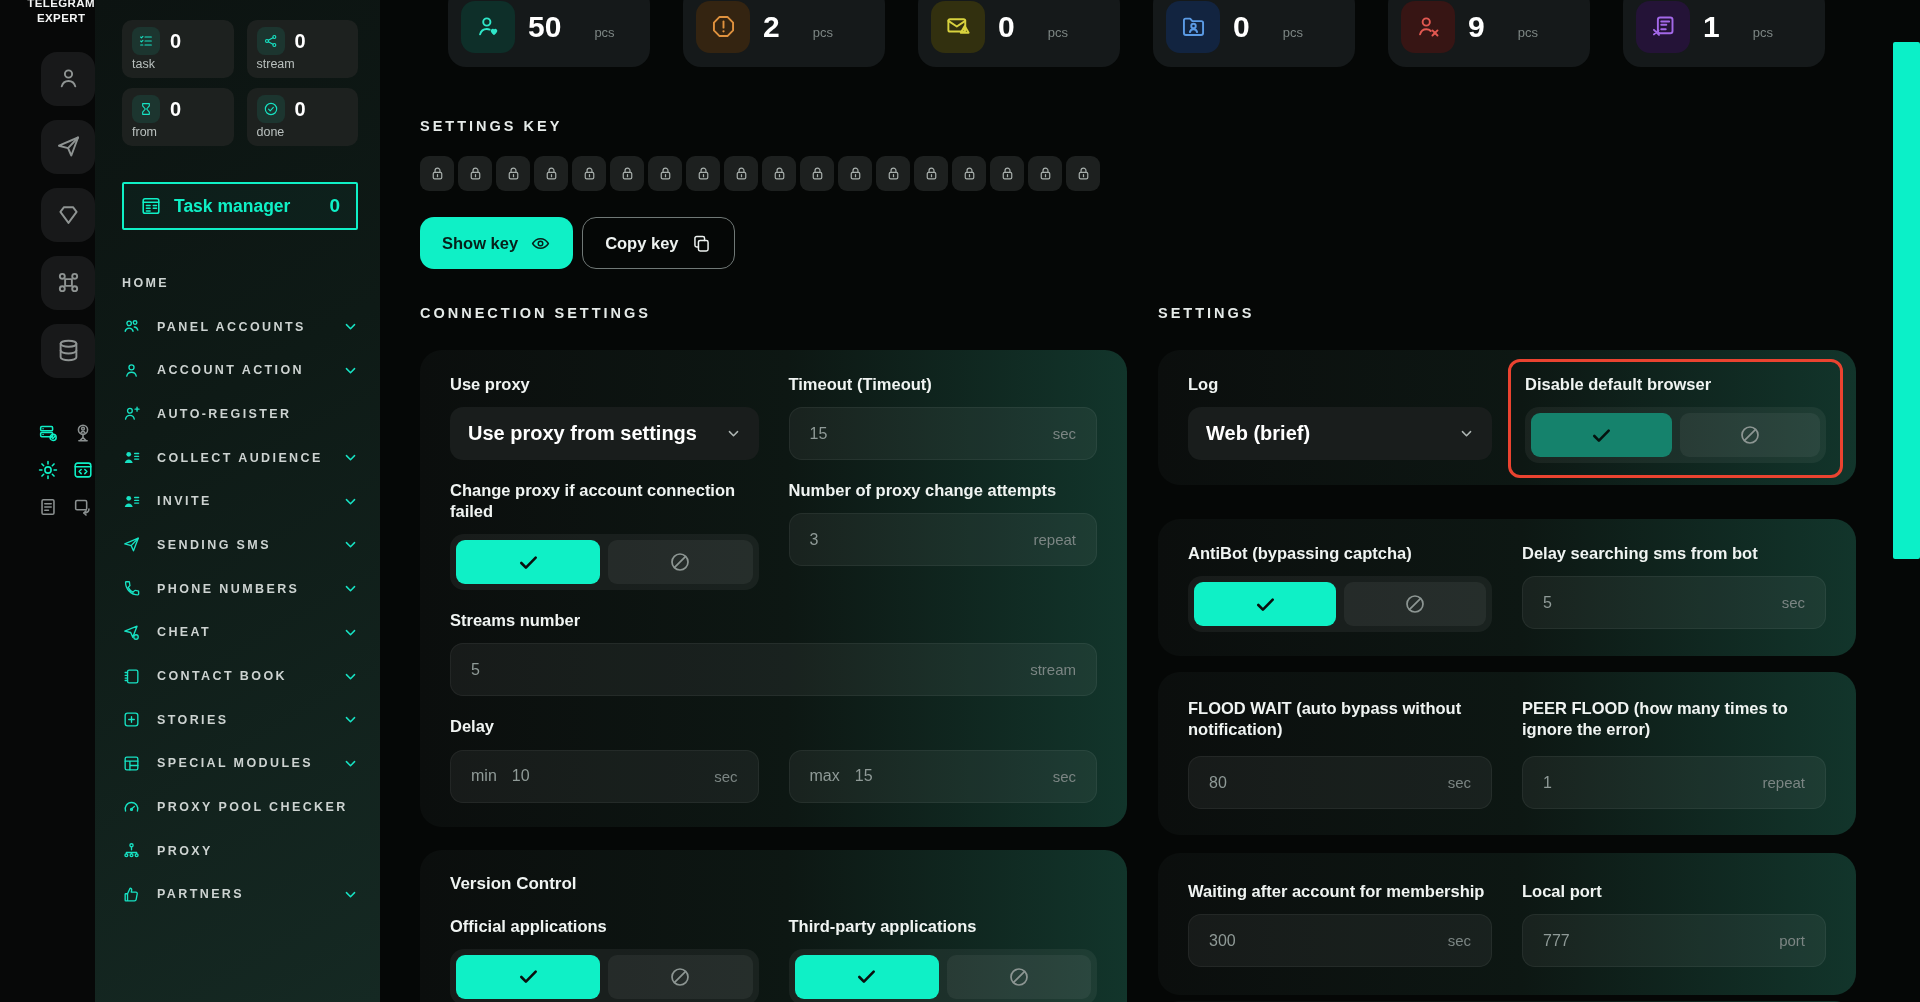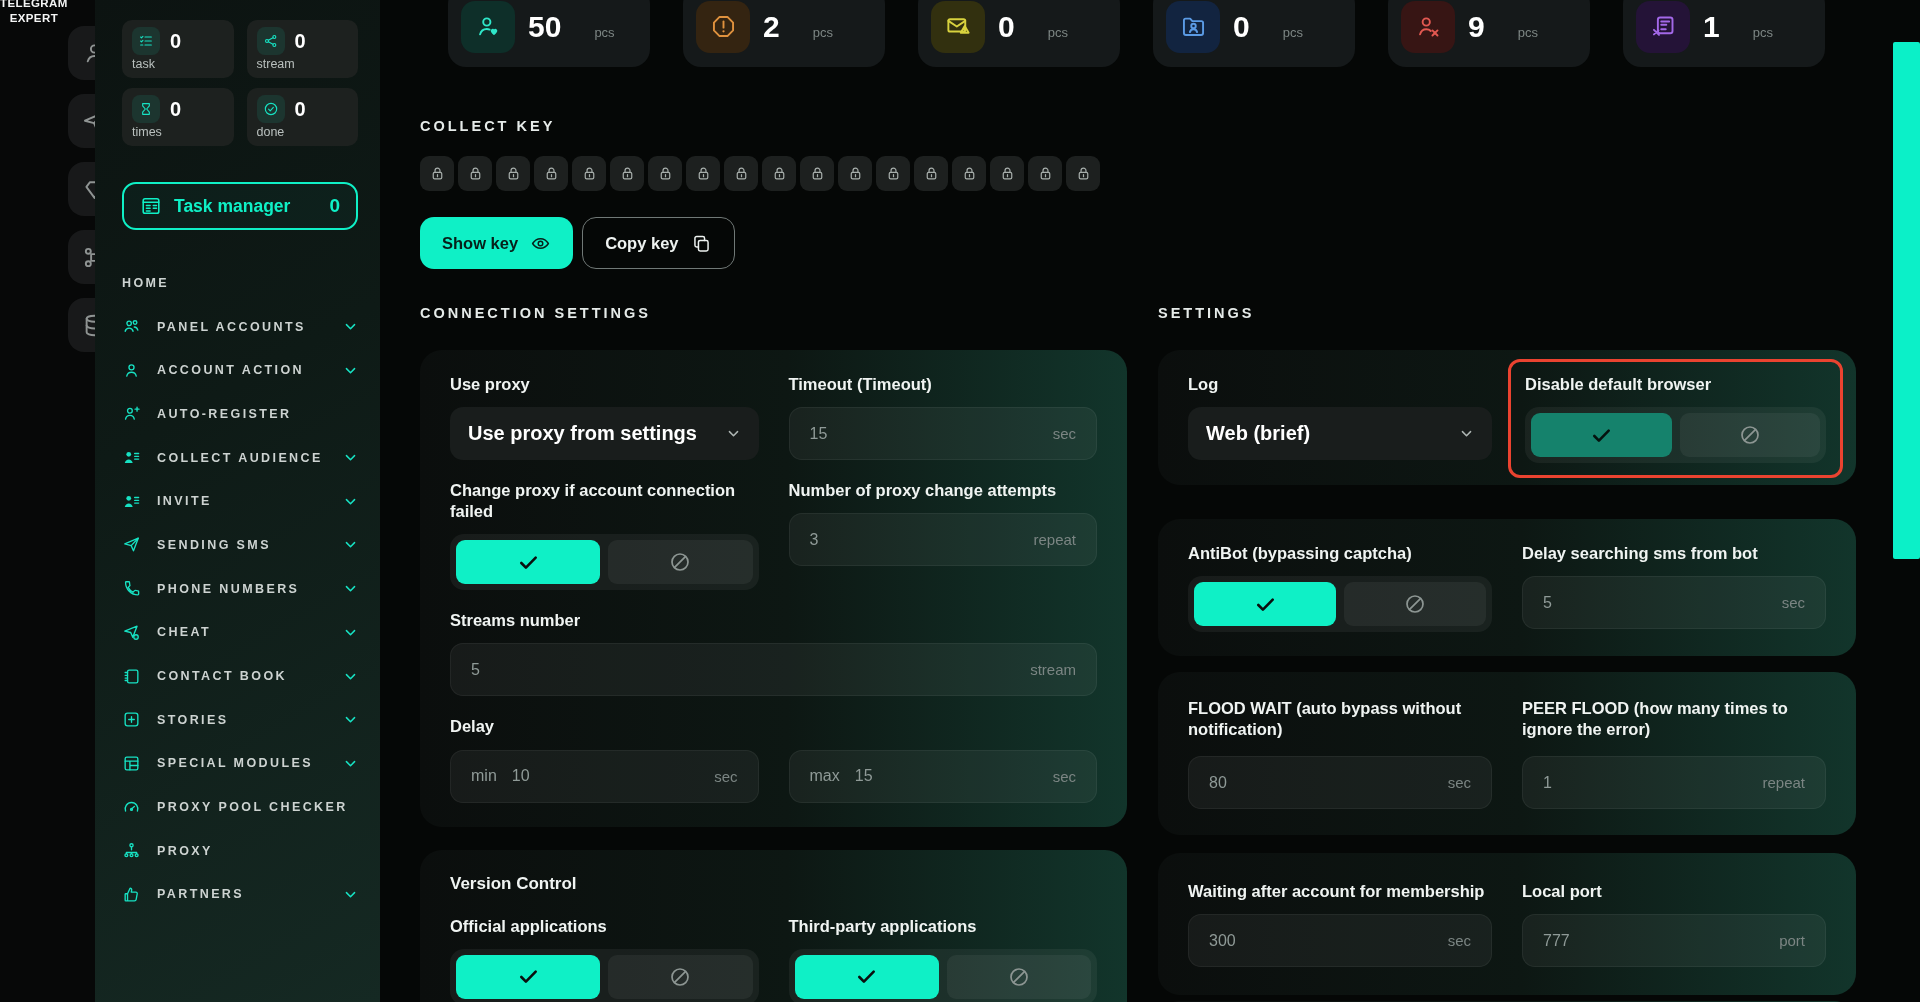--- a/index.html
+++ b/index.html
@@ -2,40 +2,40 @@
 <html><head>
 <meta charset="utf-8">
 <style>
   * { margin:0; padding:0; box-sizing:border-box; }
   html,body { width:1920px; height:1002px; overflow:hidden; background:#000; }
   body { font-family:"Liberation Sans","DejaVu Sans",sans-serif; display:flex; }
   svg { display:block; }
   button { font-family:inherit; cursor:pointer; background:none; border:none; }
 
   
-  .rail { width:95px; flex-shrink:0; background:#070808; display:flex; flex-direction:row; align-items:flex-start; }
+  .rail { width:95px; flex-shrink:0; background:#070808; display:flex; flex-direction:column; align-items:flex-end; }
   .brand { margin-top:-4px; text-align:center; font-size:11.5px; font-weight:900; letter-spacing:.4px; color:#f4f5f5; line-height:1.3; }
   .rail-main { margin-top:26px; display:flex; flex-direction:column; gap:14px; }
   .rbtn { width:54px; height:54px; border-radius:16px; background:#18191a; color:#8f9493; display:flex; align-items:center; justify-content:center; }
   .rbtn svg { width:27px; height:27px; }
   .rail-mini { margin-top:44px; display:grid; grid-template-columns:24px 24px; gap:15px 11px; }
   .mini { color:#8b9090; display:flex; align-items:center; justify-content:center; }
   .mini.accent { color:#0ff0c6; }
   .mini svg { width:22px; height:22px; }
 
   
   .sidebar { width:285px; flex-shrink:0; padding:20px 22px 0 27px; background:linear-gradient(150deg,#0c1311 0%,#0e1a16 40%,#152923 100%); display:flex; flex-direction:column; }
   .sgrid { display:grid; grid-template-columns:1fr 1fr; gap:10px 13px; }
   .stile { background:#1d211f; border-radius:10px; height:58px; padding:7px 10px 6px; }
   .strow { display:flex; align-items:center; gap:10px; }
   .schip { width:28px; height:28px; border-radius:8px; background:rgba(15,240,198,.10); display:flex; align-items:center; justify-content:center; color:#17e2c3; }
   .schip svg { width:16px; height:16px; }
   .sval { font-size:20px; font-weight:800; color:#fff; }
   .slab { font-size:12.5px; color:#b9c0be; margin-top:2px; }
-  .tm { margin-top:36px; height:48px; border-radius:14px; border:2px solid #0ff0c6; background:rgba(15,240,198,.04); color:#0ff0c6; display:flex; align-items:center; gap:12px; padding:0 16px; font-size:17.5px; font-weight:800; }
+  .tm { margin-top:36px; height:48px; border-radius:2px; border:2px solid #0ff0c6; background:rgba(15,240,198,.04); color:#0ff0c6; display:flex; align-items:center; gap:12px; padding:0 16px; font-size:17.5px; font-weight:800; }
   .tm-ic svg { width:22px; height:22px; }
   .tm-badge { margin-left:auto; font-size:19px; font-weight:900; }
   .menu { margin-top:31px; display:flex; flex-direction:column; }
   .mrow { height:43.7px; display:flex; align-items:center; gap:13px; cursor:pointer; }
   .mic { width:22px; color:#17e2c3; display:flex; }
   .mic svg { width:19px; height:19px; }
   .mlab { font-size:12.5px; font-weight:700; letter-spacing:2.4px; color:#cdd3d1; white-space:nowrap; }
   .mch { margin-left:auto; color:#17e2c3; }
   .mch svg { width:15px; height:15px; }
 
@@ -217,21 +217,21 @@
       </div>
       <div class="stile">
     <div class="strow">
           <span class="schip">
             <svg viewBox="0 0 24 24" fill="none" stroke="currentColor" stroke-width="1.7" stroke-linecap="round" stroke-linejoin="round">
               <path d="M7 4h10v3.2L13 12l4 4.8V20H7v-3.2L11 12 7 7.2V4z"></path>
             </svg>
           </span>
           <span class="sval">0</span>
         </div>
-    <div class="slab">times</div>
+    <div class="slab">from</div>
       </div>
       <div class="stile">
     <div class="strow">
           <span class="schip">
             <svg viewBox="0 0 24 24" fill="none" stroke="currentColor" stroke-width="1.7" stroke-linecap="round" stroke-linejoin="round">
               <circle cx="12" cy="12" r="8.5"></circle>
               <path d="M8.4 12.3l2.4 2.4 4.7-5.2"></path>
             </svg>
           </span>
           <span class="sval">0</span>
@@ -509,21 +509,21 @@
             <path d="M10 7.5h7M10 10.5h4.5"></path>
             <path d="M7.5 15.5 3.5 19M3.5 15 8 19.5M10 14.5h4"></path>
           </svg>
         </span>
     <span class="cval">1</span>
     <span class="cunit">pcs</span>
       </div>
     </div>
 
   <section class="license">
-    <h2>COLLECT KEY</h2>
+    <h2>SETTINGS KEY</h2>
     <div class="locks" id="locks">
         <span class="lock">
           <svg viewBox="0 0 24 24" fill="none" stroke="currentColor" stroke-width="1.7" stroke-linecap="round" stroke-linejoin="round">
             <rect x="6" y="10.5" width="12" height="9" rx="2"></rect>
             <path d="M8.5 10.5V8a3.5 3.5 0 0 1 7 0v2.5M12 13.5v3"></path>
           </svg>
         </span>
         <span class="lock">
           <svg viewBox="0 0 24 24" fill="none" stroke="currentColor" stroke-width="1.7" stroke-linecap="round" stroke-linejoin="round">
             <rect x="6" y="10.5" width="12" height="9" rx="2"></rect>

